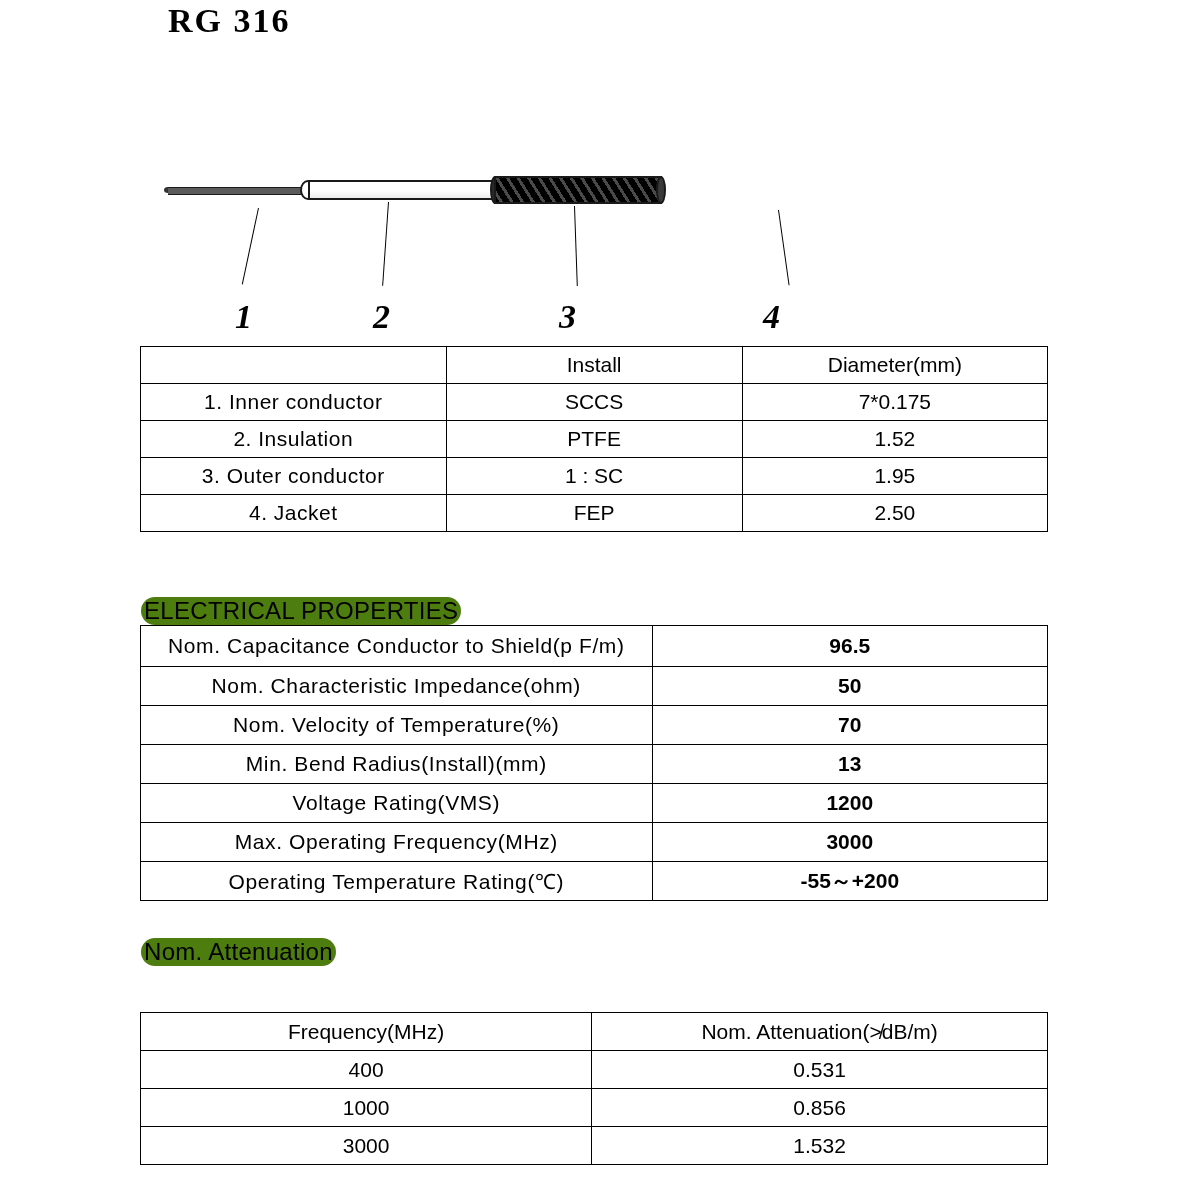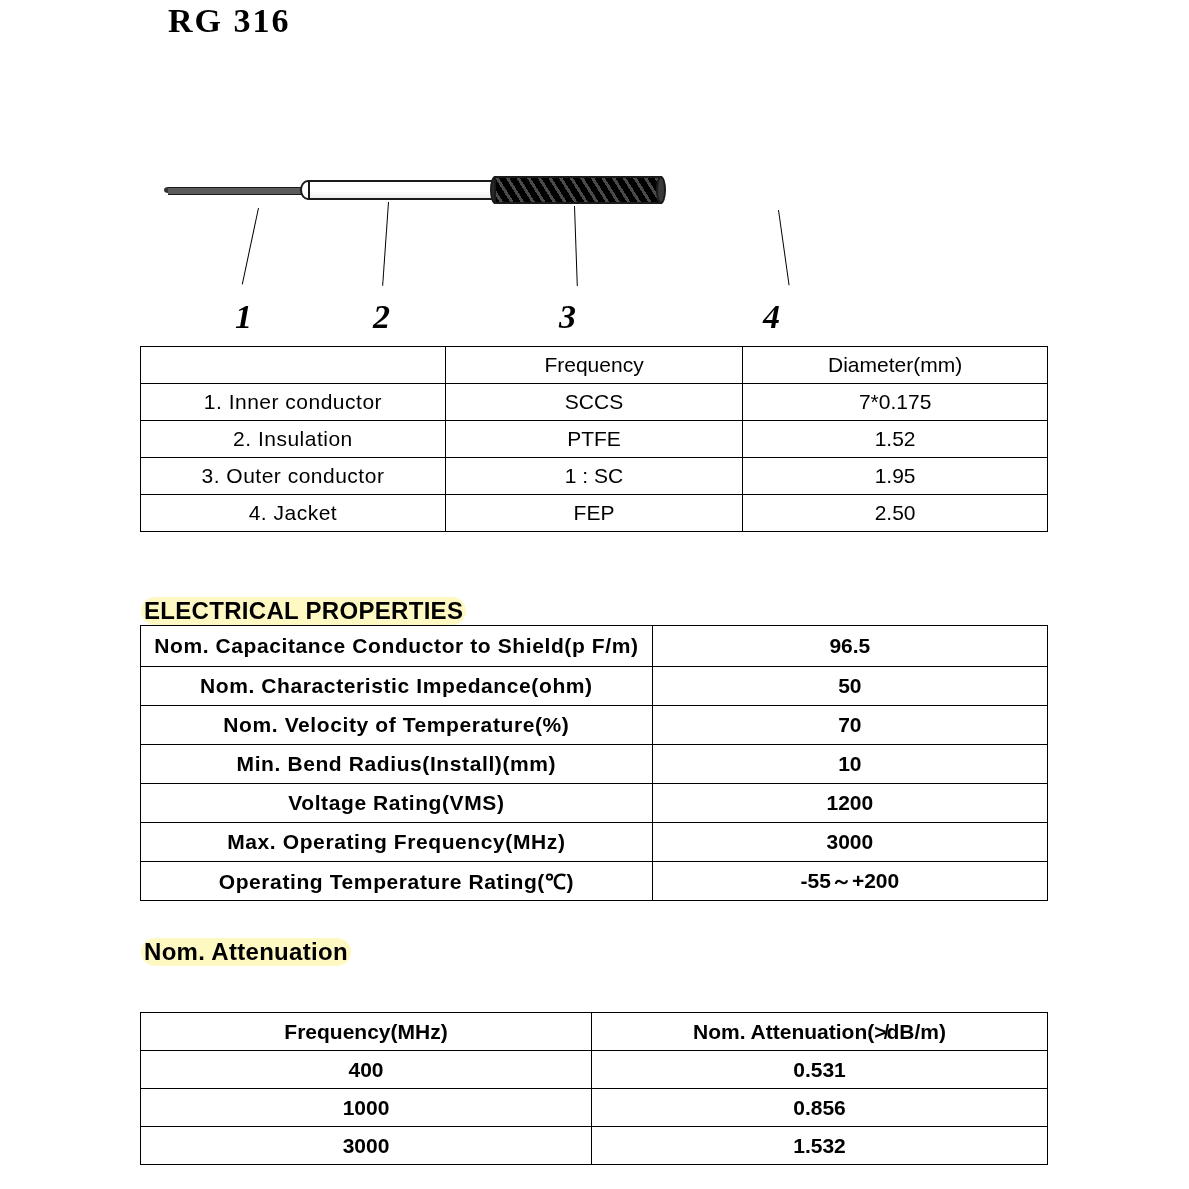--- a/index.html
+++ b/index.html
@@ -141,48 +141,48 @@
     top: 346px;
     width: 908px;
   }
   .tbl-construction td { height: 30px; }
   .tbl-construction .c1 { width: 306px; letter-spacing: 0.5px; }
   .tbl-construction .c2 { width: 298px; }
   .tbl-construction .c3 { width: 304px; }
 
   .section-head {
     position: absolute;
-    font-weight: bold;
+    font-weight: normal;
     font-size: 24px;
-    background: #fef9c3;
+    background: #4d7c0f;
     padding: 0 3px;
     letter-spacing: 0.3px;
     border-radius: 14px;
   }
   #elec-head { left: 141px; top: 597px; }
   #atten-head { left: 141px; top: 938px; }
 
   .tbl-electrical {
     position: absolute;
     left: 140px;
     top: 625px;
     width: 908px;
   }
   .tbl-electrical td { height: 32px; }
-  .tbl-electrical .lbl { width: 510px; letter-spacing: 0.6px; font-weight: bold; }
+  .tbl-electrical .lbl { width: 510px; letter-spacing: 0.6px; }
   .tbl-electrical .val { width: 398px; font-weight: bold; }
   .tbl-electrical tr:first-child .lbl { line-height: 1.28; padding: 4px 6px; }
 
   .tbl-atten {
     position: absolute;
     left: 140px;
     top: 1012px;
     width: 908px;
   }
-  .tbl-atten td { height: 31px; font-weight: bold; }
+  .tbl-atten td { height: 31px; }
   .tbl-atten .c1 { width: 452px; }
   .tbl-atten .c2 { width: 456px; }
 </style>
 </head>
 <body>
 
 <div class="title">RG 316</div>
 
 <div class="diagram">
   <div class="inner-tip"></div>
@@ -201,21 +201,21 @@
   <div class="num" style="left:95px; top:218px;">1</div>
   <div class="num" style="left:233px; top:218px;">2</div>
   <div class="num" style="left:419px; top:218px;">3</div>
   <div class="num" style="left:623px; top:218px;">4</div>
 </div>
 
 <table class="tbl-construction">
   <tbody>
     <tr>
       <td class="c1"></td>
-      <td class="c2">Frequency</td>
+      <td class="c2">Install</td>
       <td class="c3">Diameter(mm)</td>
     </tr>
     <tr>
       <td class="c1">1.  Inner  conductor</td>
       <td class="c2">SCCS</td>
       <td class="c3">7*0.175</td>
     </tr>
     <tr>
       <td class="c1">2.  Insulation</td>
       <td class="c2">PTFE</td>
@@ -245,21 +245,21 @@
     <tr>
       <td class="lbl">Nom.  Characteristic  Impedance(ohm)</td>
       <td class="val">50</td>
     </tr>
     <tr>
       <td class="lbl">Nom.  Velocity  of  Temperature(%)</td>
       <td class="val">70</td>
     </tr>
     <tr>
       <td class="lbl">Min.  Bend  Radius(Install)(mm)</td>
-      <td class="val">10</td>
+      <td class="val">13</td>
     </tr>
     <tr>
       <td class="lbl">Voltage  Rating(VMS)</td>
       <td class="val">1200</td>
     </tr>
     <tr>
       <td class="lbl">Max.  Operating  Frequency(MHz)</td>
       <td class="val">3000</td>
     </tr>
     <tr>

